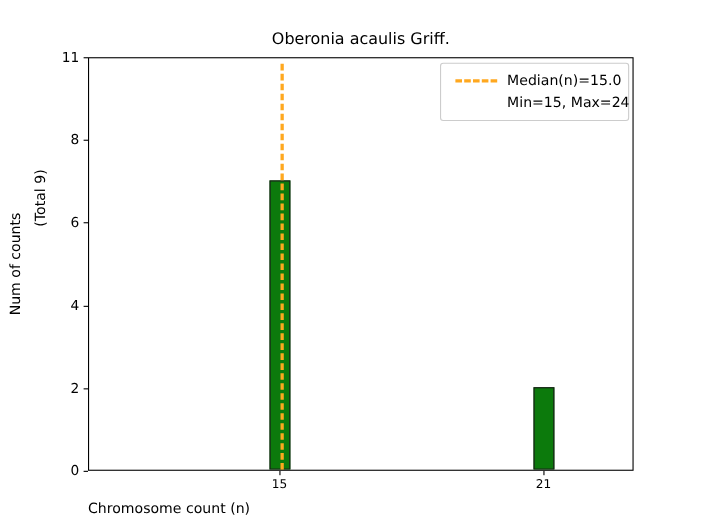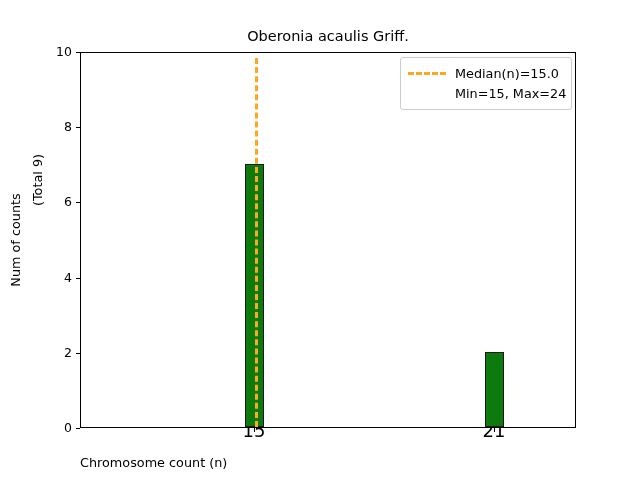--- a/index.html
+++ b/index.html
@@ -84,22 +84,22 @@
   
   .xtick-mark {
     position: absolute;
     top: 428px;
     height: 4px;
     width: 0;
     border-left: 1.1px solid #000000;
   }
   .xtick-label {
     position: absolute;
-    top: 424px;
-    font-size: 18px;
+    top: 434px;
+    font-size: 11px;
     line-height: 14px;
     text-align: center;
     white-space: nowrap;
     transform: translateX(-50%);
   }
 
   
   #xlabel {
     position: absolute;
     left: 80px;
@@ -144,21 +144,21 @@
   
   #legend {
     position: absolute;
     left: 400px;
     top: 57px;
     width: 172px;
     border: 1px solid #cccccc;
     border-radius: 3px;
     background: #ffffff;
     box-sizing: border-box;
-    padding: 5px 7px 6px 7px;
+    padding: 5px 7px 6px 13px;
   }
   .legend-row {
     display: flex;
     align-items: center;
     height: 20px;
   }
   .legend-swatch {
     width: 38px;
     height: 0;
     border-top: 3.2px dashed #ffa81f;
@@ -190,21 +190,21 @@
   <div class="ytick-mark" style="top:277.6px;"></div>
   <div class="ytick-label" style="top:271.6px;">4</div>
 
   <div class="ytick-mark" style="top:202.4px;"></div>
   <div class="ytick-label" style="top:196.4px;">6</div>
 
   <div class="ytick-mark" style="top:127.2px;"></div>
   <div class="ytick-label" style="top:121.2px;">8</div>
 
   <div class="ytick-mark" style="top:52px;"></div>
-  <div class="ytick-label" style="top:46px;">10</div>
+  <div class="ytick-label" style="top:46px;">11</div>
 
   <div class="xtick-mark" style="left:254px;"></div>
   <div class="xtick-label" style="left:254px;">15</div>
 
   <div class="xtick-mark" style="left:494px;"></div>
   <div class="xtick-label" style="left:494px;">21</div>
 
   <div id="plot-area">
 
     <div class="bar" style="left:164px; width:19px; height:263.2px;"></div>

